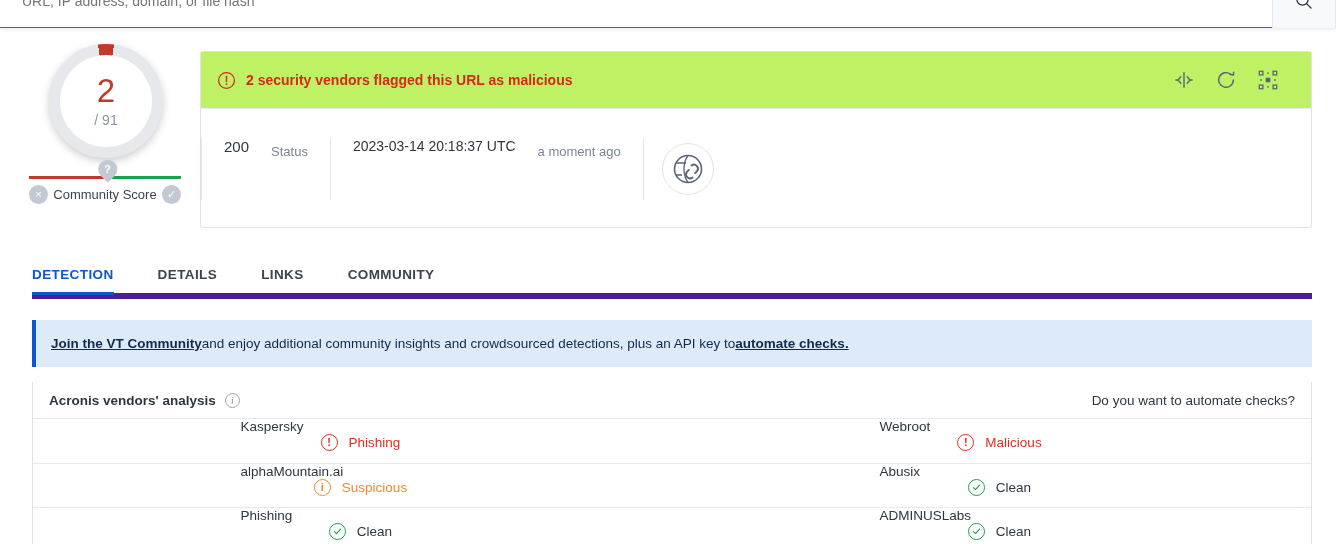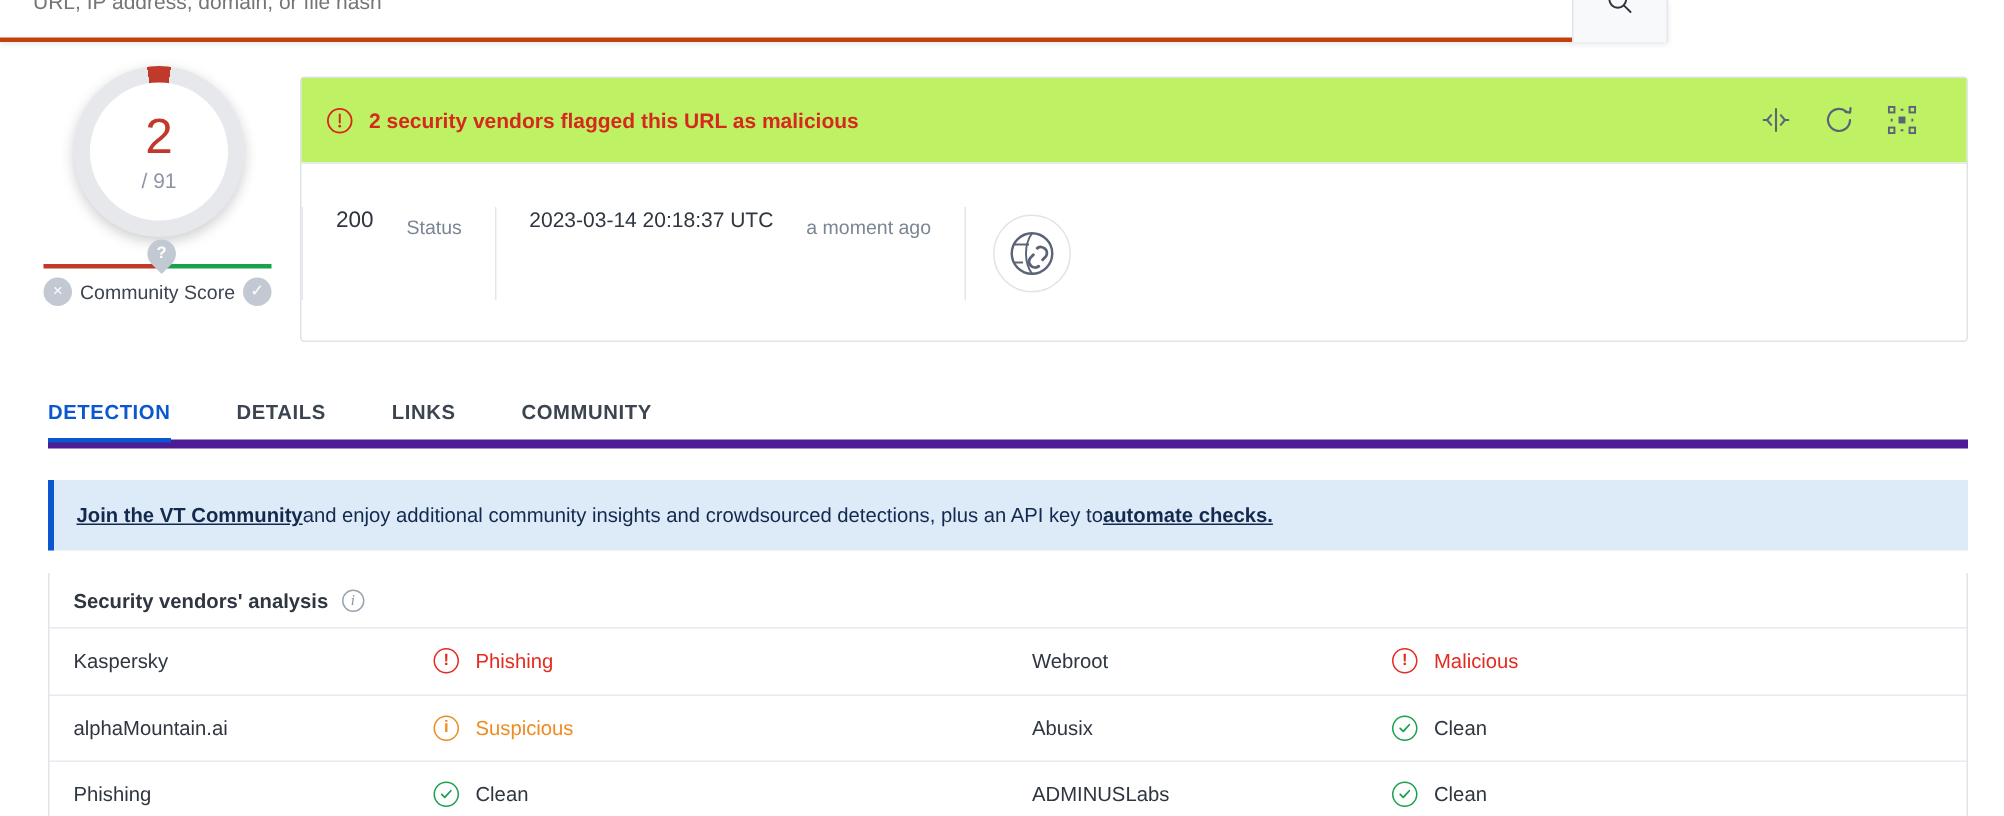--- a/index.html
+++ b/index.html
@@ -6,23 +6,23 @@
   html, body {
     width: 1336px; height: 544px;
     overflow: hidden;
     background: #ffffff;
     font-family: "Liberation Sans", sans-serif;
     color: #2f3640;
   }
 
   
   .topbar {
-    position: absolute; top: 0; left: 0; width: 1112px; height: 28px;
+    position: absolute; top: 0; left: 0; width: 1336px; height: 28px;
     background: #ffffff;
-    border-bottom: 3px solid #c2410c;
+    border-bottom: 1px solid #c2410c;
     box-shadow: 0 1px 4px rgba(0,0,0,0.10);
     z-index: 20;
   }
   .search-wrap {
     position: absolute; top: -26px; left: 8px; right: 0; height: 54px;
     display: flex; align-items: stretch;
   }
   .search-input {
     flex: 1; border: none; outline: none; background: transparent;
     font-family: "Liberation Sans", sans-serif; font-size: 14px;
@@ -176,21 +176,21 @@
     font-size: 10px; line-height: 13px; text-align: center;
     margin-left: 9px; font-style: italic; font-family: "Liberation Serif", serif;
   }
   .vendors-cta {
     margin-left: auto; font-size: 13.5px; color: #2f3640; cursor: pointer;
   }
   .vrow {
     display: flex; height: 44.5px; border-bottom: 1px solid #e6eaf0;
   }
   .vcell {
-    width: 50%; display: flex; align-items: center; padding-left: 16px;
+    width: 50%; display: flex; align-items: center; padding-left: 16px; flex-direction: column;
   }
   .vname { width: 240px; font-size: 13.5px; color: #2f3640; }
   .vresult { display: flex; align-items: center; font-size: 13.5px; }
   .vresult .txt { margin-left: 11px; }
   .ring {
     width: 17px; height: 17px; border-radius: 50%;
     border: 1.4px solid currentColor;
     display: flex; align-items: center; justify-content: center;
     font-size: 11px; line-height: 1; flex: none; font-weight: bold;
   }
@@ -322,22 +322,23 @@
 </div>
 
 <div class="vt-banner">
   <a>Join the VT Community</a>
   <span> and enjoy additional community insights and crowdsourced detections, plus an API key to </span>
   <a>automate checks.</a>
 </div>
 
 <div class="vendors">
   <div class="vendors-head">
-    <div class="vendors-title">Security vendors' analysis</div>
+    <div class="vendors-title">Acronis vendors' analysis</div>
     <div class="info-dot">i</div>
+    <div class="vendors-cta">Do you want to automate checks?</div>
   </div>
 
   <div class="vrow">
     <div class="vcell">
       <div class="vname">Kaspersky</div>
       <div class="vresult r-malicious">
         <div class="ring">!</div>
         <div class="txt">Phishing</div>
       </div>
     </div>

